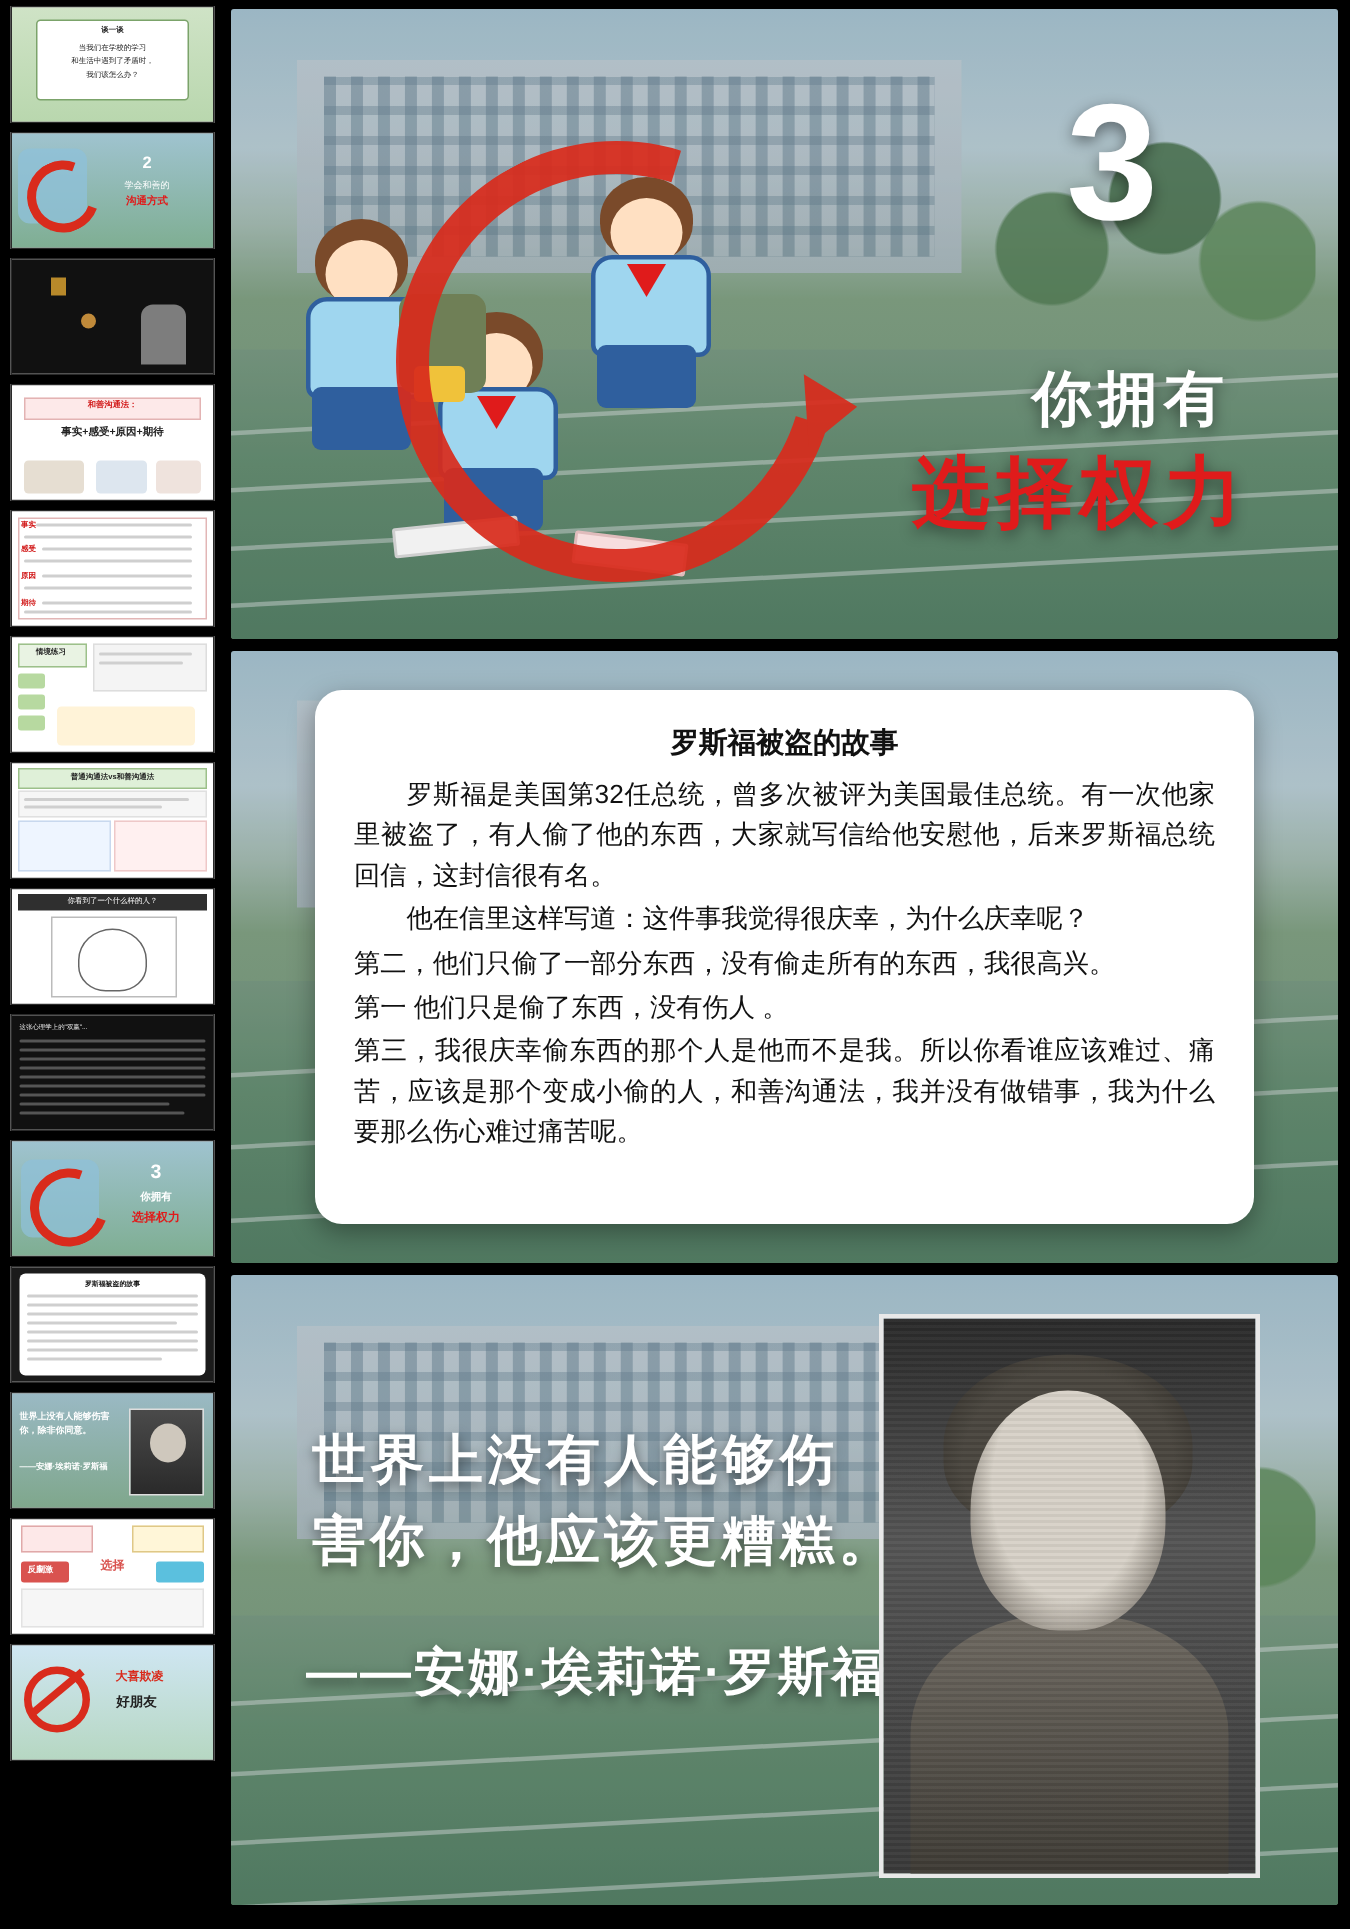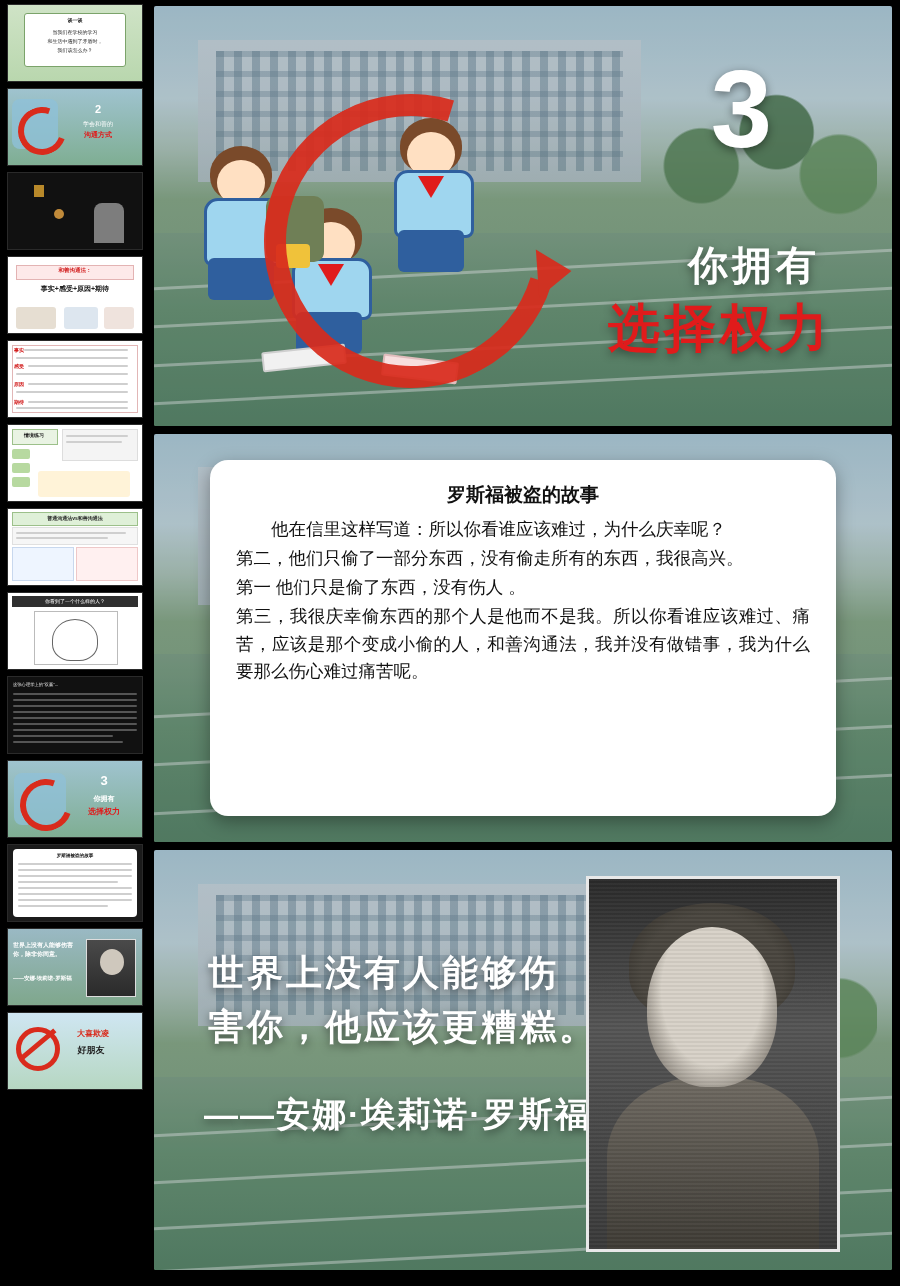--- a/index.html
+++ b/index.html
@@ -221,20 +221,32 @@
 
     <div class="thumb">
       <div class="thumb-inner tfield" style="background:linear-gradient(180deg,#9ab9c4 0%,#7fa78c 100%);">
         <div class="tcap" style="left:5px;right:58px;top:12px;text-align:left;font-size:6px;color:#fff;font-weight:bold;line-height:1.5;">世界上没有人能够伤害你，除非你同意。</div>
         <div class="tcap" style="left:5px;right:58px;top:46px;text-align:left;font-size:5.5px;color:#fff;font-weight:bold;">——安娜·埃莉诺·罗斯福</div>
         <div style="position:absolute;right:6px;top:10px;width:48px;height:56px;background:linear-gradient(180deg,#4a4a4a,#2a2a2a);border:1px solid #ddd;"></div>
         <div style="position:absolute;right:18px;top:20px;width:24px;height:26px;background:#cfc8bd;border-radius:50%;"></div>
       </div>
     </div>
 
+    <div class="thumb">
+      <div class="thumb-inner twhite">
+        <div style="position:absolute;left:6px;top:4px;width:46px;height:16px;background:#fde8e8;border:1px solid #e0a9a9;"></div>
+        <div style="position:absolute;right:6px;top:4px;width:46px;height:16px;background:#fff6d8;border:1px solid #dfc887;"></div>
+        <div style="position:absolute;left:6px;top:28px;width:32px;height:14px;background:#d9534f;border-radius:2px;"></div>
+        <div class="tcap" style="left:6px;top:31px;width:32px;font-size:5.5px;color:#fff;font-weight:bold;">刺激</div>
+        <div class="tcap" style="left:46px;top:26px;width:42px;font-size:8px;color:#d9534f;font-weight:bold;">选择</div>
+        <div style="position:absolute;right:6px;top:28px;width:32px;height:14px;background:#5bc0de;border-radius:2px;"></div>
+        <div class="tcap" style="right:6px;top:31px;width:32px;font-size:5.5px;color:#fff;font-weight:bold;">反应</div>
+        <div style="position:absolute;left:6px;bottom:4px;right:6px;height:24px;background:#f6f6f6;border:1px solid #e2e2e2;"></div>
+      </div>
+    </div>
 
     <div class="thumb">
       <div class="thumb-inner" style="background:linear-gradient(180deg,#cfe6f2 0%,#b6d7c2 100%);">
         <div style="position:absolute;left:8px;top:14px;width:34px;height:34px;border:5px solid #d92b1c;border-radius:50%;"></div>
         <div style="position:absolute;left:8px;top:29px;width:44px;height:5px;background:#d92b1c;transform:rotate(-40deg);"></div>
         <div class="tcap" style="left:40px;right:4px;top:16px;font-size:8px;color:#d92b1c;font-weight:bold;">大喜欺凌</div>
         <div class="tcap" style="left:48px;right:16px;top:32px;font-size:9px;color:#222;font-weight:bold;">好朋友</div>
       </div>
     </div>
 
@@ -301,21 +313,22 @@
       <div class="bg-building"></div>
       <div class="bg-track">
         <div class="bg-lane" style="top:22%;"></div>
         <div class="bg-lane" style="top:48%;"></div>
         <div class="bg-lane" style="top:74%;"></div>
       </div>
       <div class="bg-dim"></div>
 
       <div class="story-card">
         <div class="story-title">罗斯福被盗的故事</div>
-        <p class="story-p indent">他在信里这样写道：所以你看谁应该难过，为什么庆幸呢？</p>
+        <p class="story-p indent">罗斯福是美国第32任总统，曾多次被评为美国最佳总统。有一次他家里被盗了，有人偷了他的东西，大家就写信给他安慰他，后来罗斯福总统回信，这封信很有名。</p>
+        <p class="story-p indent">他在信里这样写道：这件事我觉得很庆幸，为什么庆幸呢？</p>
         <p class="story-p">第二，他们只偷了一部分东西，没有偷走所有的东西，我很高兴。</p>
         <p class="story-p">第一 他们只是偷了东西，没有伤人 。</p>
         <p class="story-p">第三，我很庆幸偷东西的那个人是他而不是我。所以你看谁应该难过、痛苦，应该是那个变成小偷的人，和善沟通法，我并没有做错事，我为什么要那么伤心难过痛苦呢。</p>
       </div>
     </div>
 
     <div class="slide slide3">
       <div class="bg-field"></div>
       <div class="bg-building"></div>
       <div class="bg-trees"></div>

